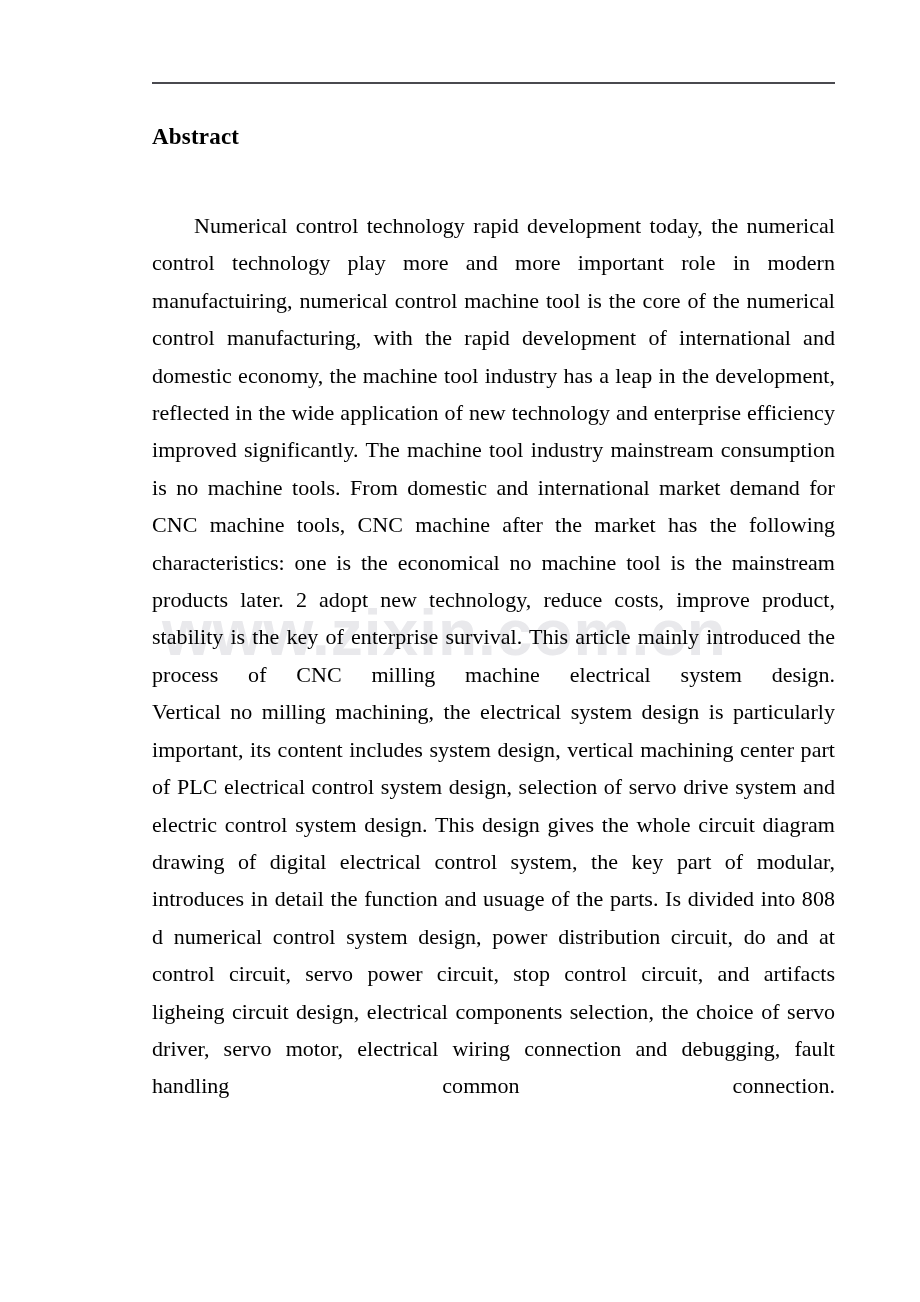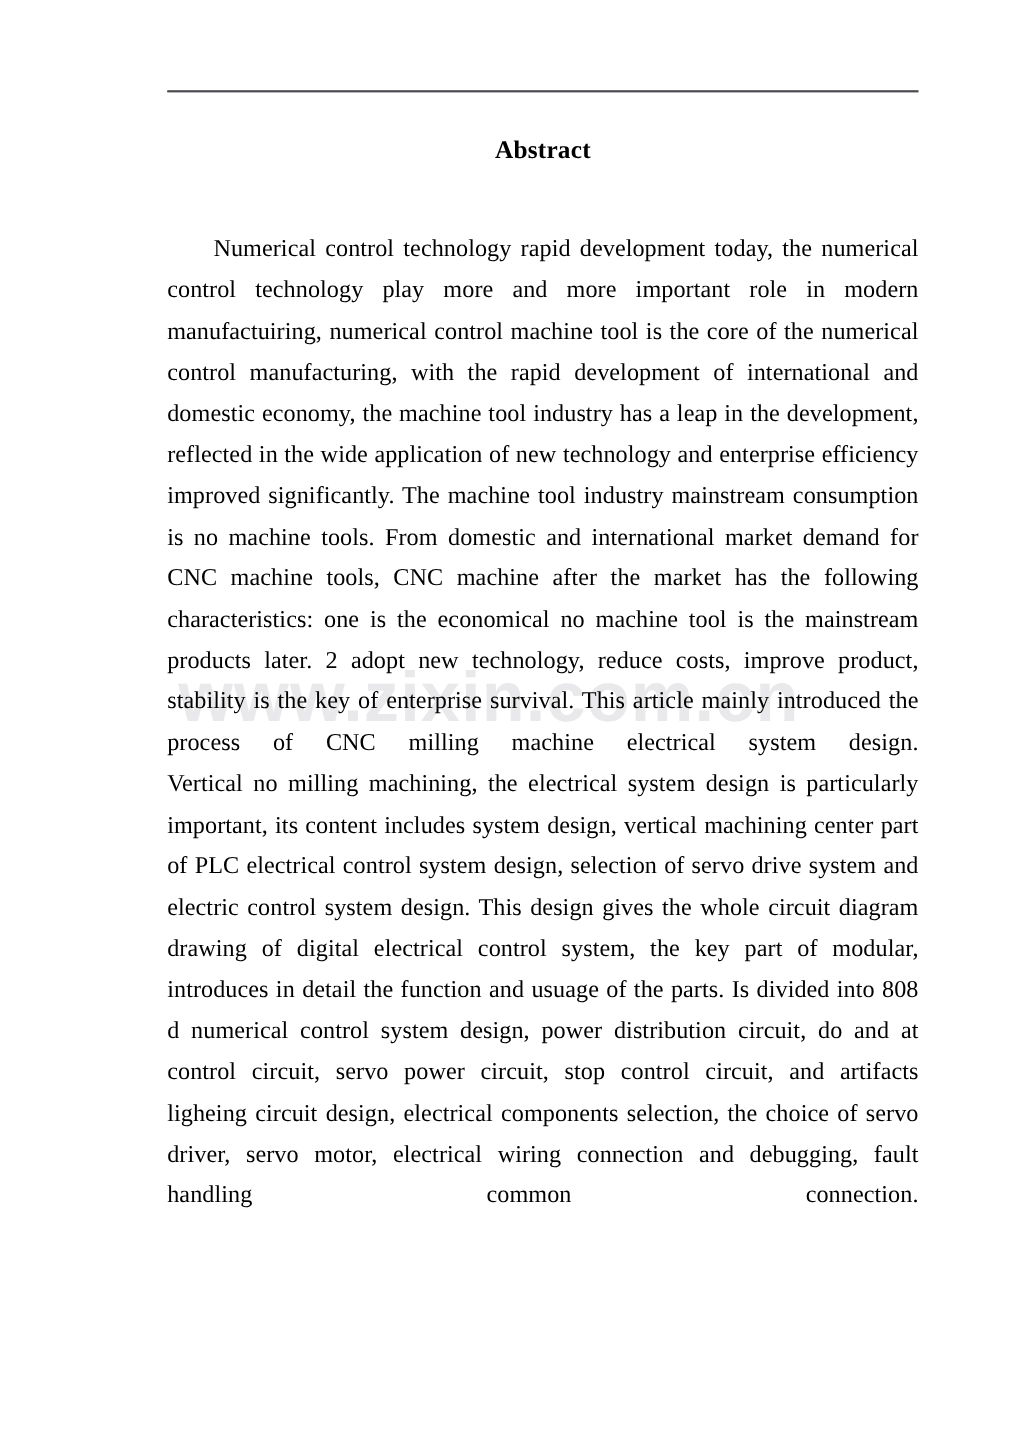--- a/index.html
+++ b/index.html
@@ -54,21 +54,20 @@
     position: absolute;
     left: 152px;
     top: 120px;
     width: 683px;
     z-index: 2;
   }
 
   .doc-title {
     font-size: 23px;
     font-weight: 700;
-    text-align: center;
     letter-spacing: 0.2px;
     margin: 0 0 0 0;
     line-height: 34px;
   }
 
   .spacer-after-title {
     height: 53px;
   }
 
   .para {

